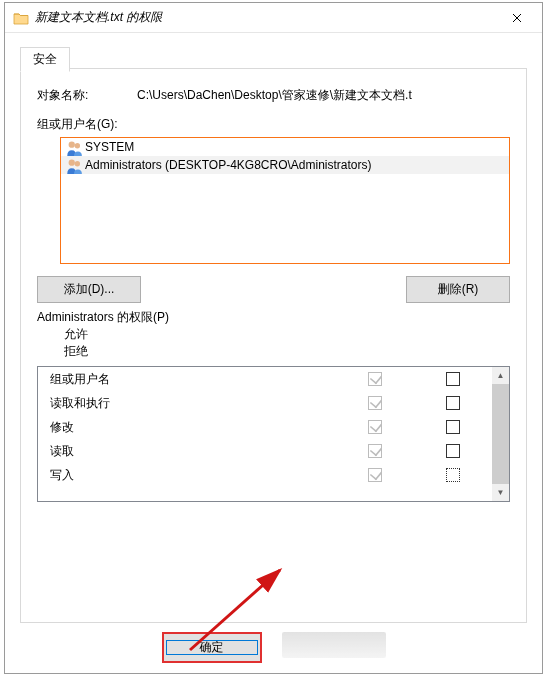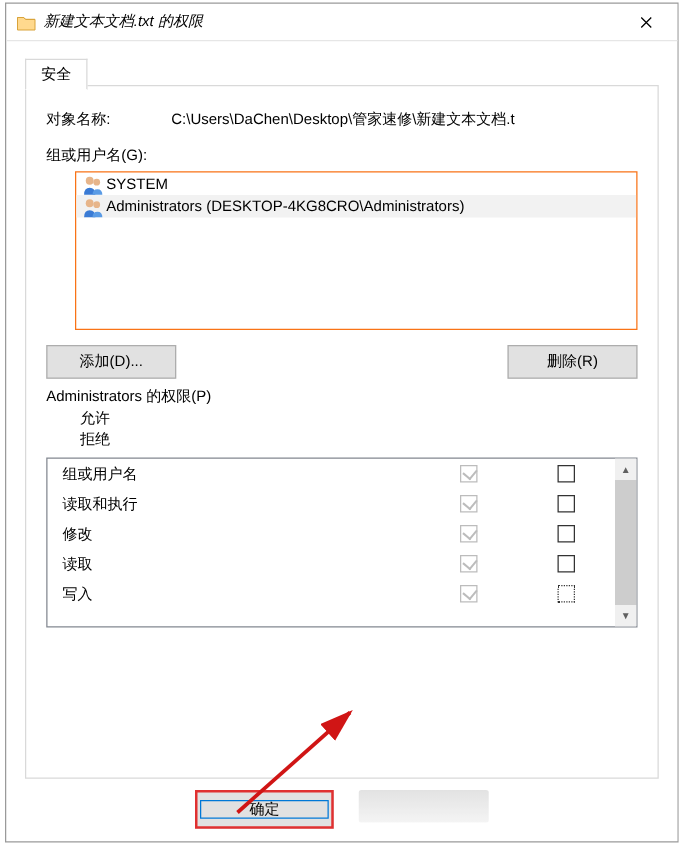--- a/index.html
+++ b/index.html
@@ -128,21 +128,21 @@
   }
   .sb-thumb { flex:1; background:#cdcdcd; margin:0; }
 
   .footer {
     position:absolute; left:0; right:0; bottom:10px;
     display:flex; justify-content:center; gap:20px;
   }
   .okbtn {
     border:2px solid #e03030;
     background:#e1e1e1;
-    width:111px; padding:4px 0;
+    width:100px; padding:4px 0;
     text-align:center; font-size:12px;
   }
   .okbtn-inner { outline:1px solid #0078d7; outline-offset:-3px; padding:1px 0;}
   .cancelbtn-shadow {
     width:104px; height:26px;
     background:linear-gradient(#dcdcdc,#f2f2f2);
     border-radius:2px;
     filter:blur(0.6px);
     opacity:0.8;
   }

